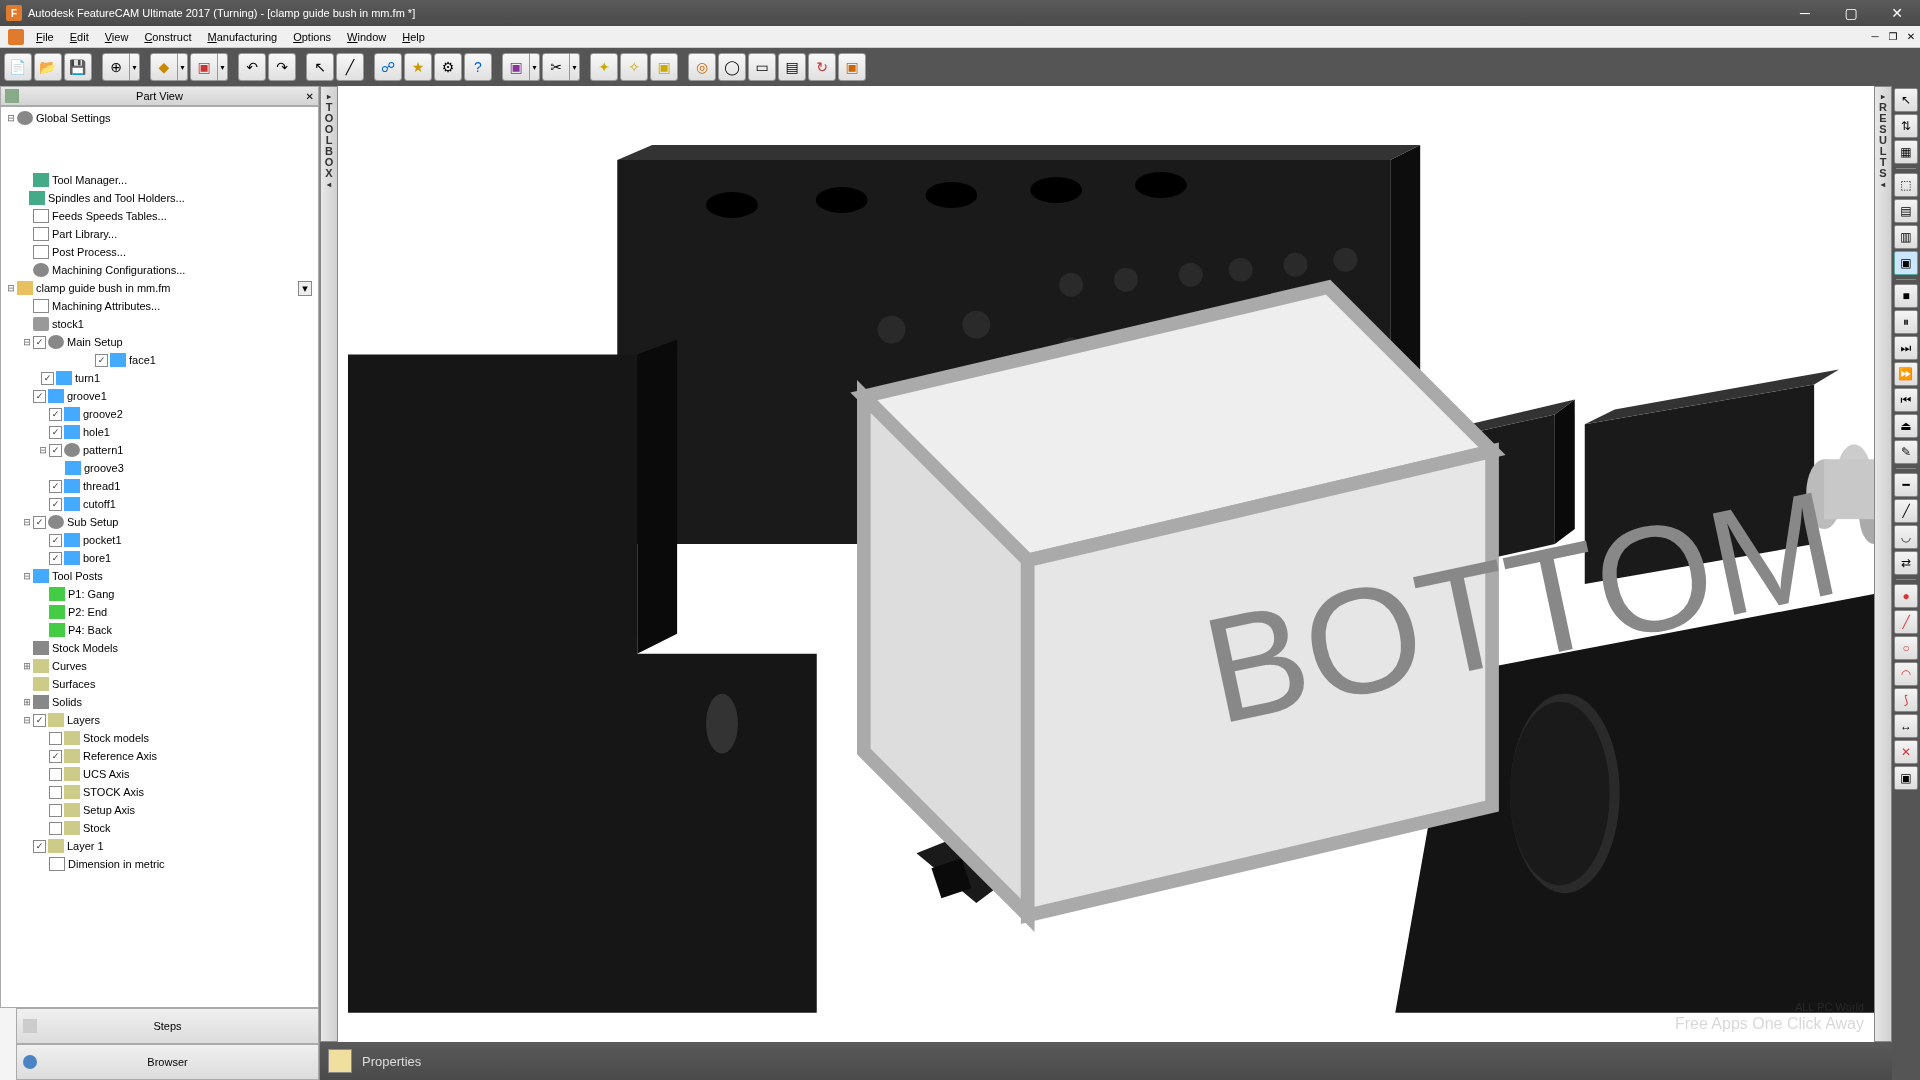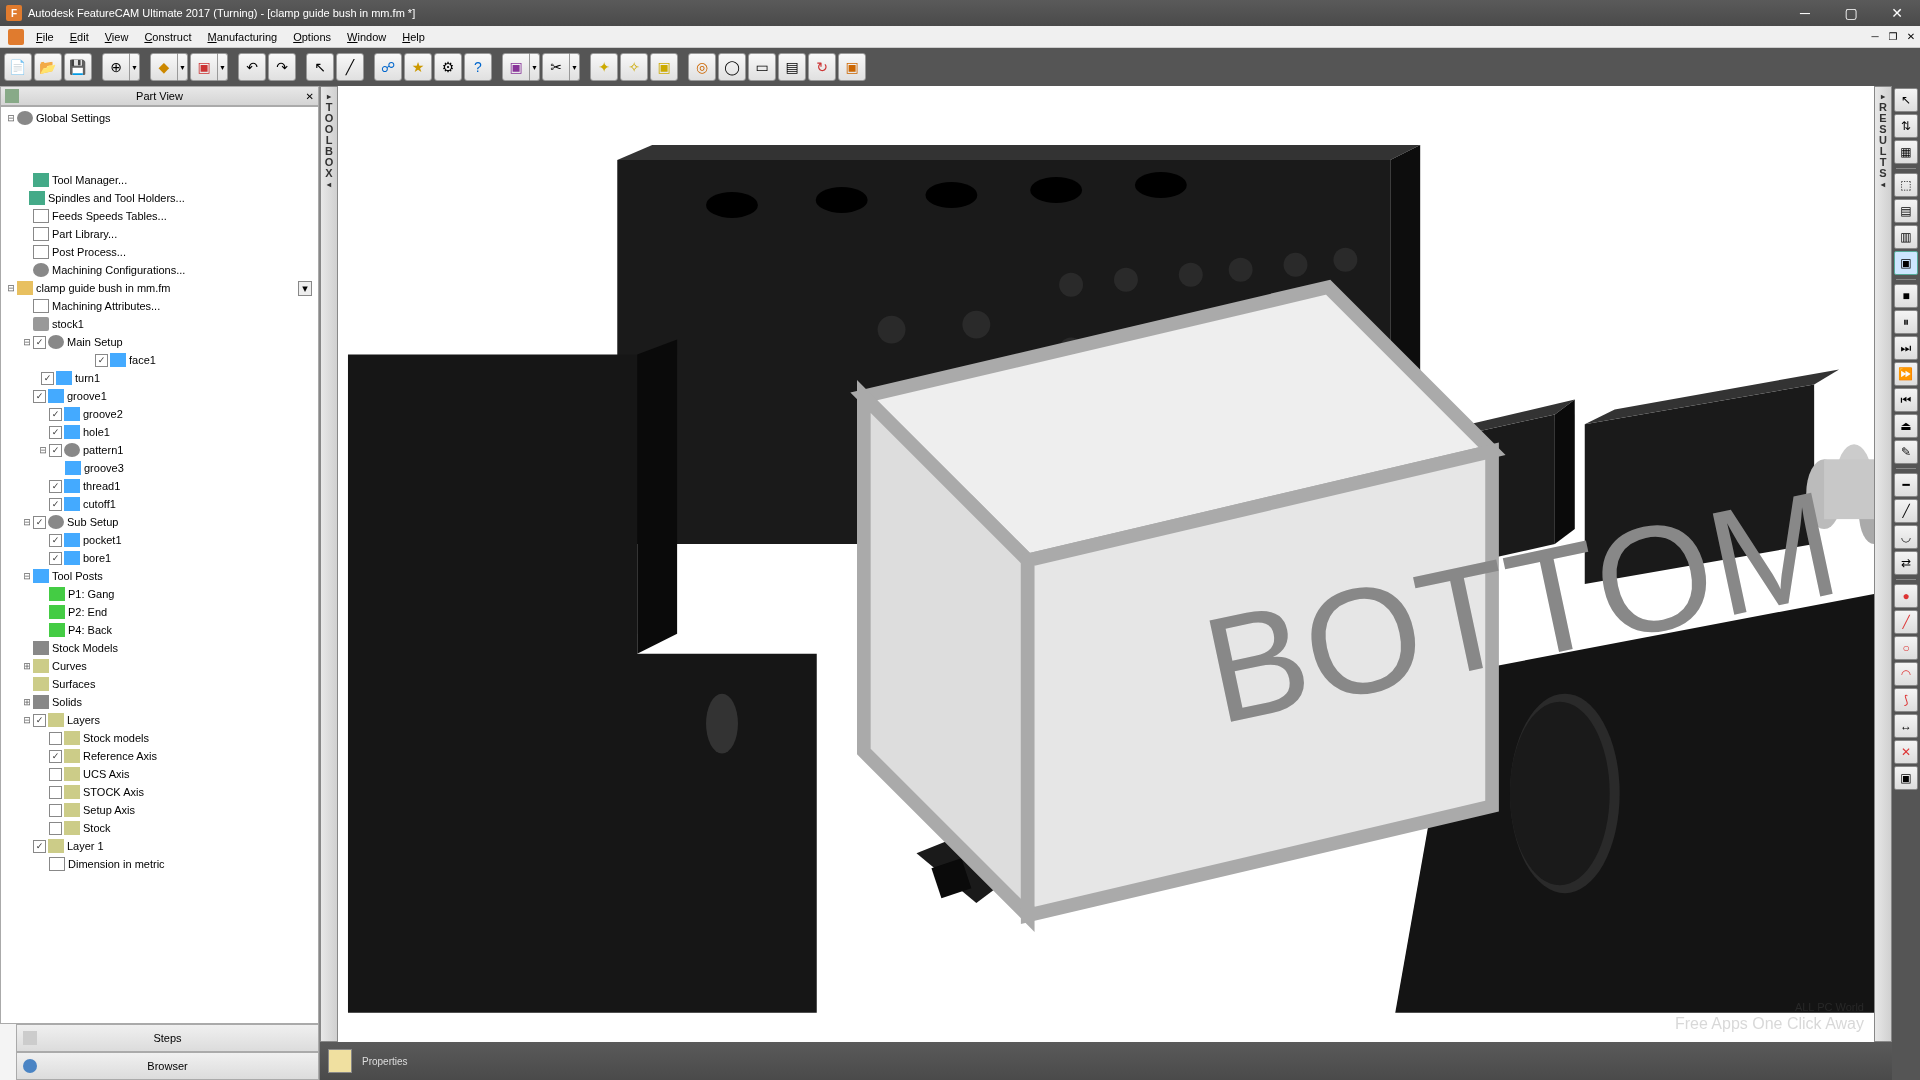--- a/index.html
+++ b/index.html
@@ -33,32 +33,32 @@
 .tree .ic-gear { background:#888; border-radius:50%; }
 .tree .ic-tool { background:#4a8; }
 .tree .ic-folder { background:#e8c060; }
 .tree .ic-doc { background:#fff; border:1px solid #888; }
 .tree .ic-cyl { background:#999; border-radius:2px; }
 .tree .ic-blue { background:#4af; }
 .tree .ic-grn { background:#4c4; }
 .tree .ic-cube { background:#888; }
 .tree .ic-layer { background:#cc8; }
 .bottomtabs { display:flex; flex-direction:column; }
-.bottomtabs .btab { height:28px; background:linear-gradient(#f0f0f0,#dcdcdc); border:1px solid #aaa; display:flex; align-items:center; justify-content:center; position:relative; font-size:11px;margin-left:16px; }
+.bottomtabs .btab { height:36px; background:linear-gradient(#f0f0f0,#dcdcdc); border:1px solid #aaa; display:flex; align-items:center; justify-content:center; position:relative; font-size:11px;margin-left:16px; }
 .bottomtabs .btab .bicon { position:absolute; left:6px; width:14px; height:14px; }
 .viewarea { flex:1; display:flex; position:relative; background:#555; }
 .vtab { width:18px; background:linear-gradient(90deg,#e8e8e8,#d0d0d0); border:1px solid #888; display:flex; flex-direction:column; align-items:center; padding-top:4px; font-size:10px; font-weight:bold; color:#333; }
 .vtab span { line-height:11px; }
 .canvas3d { flex:1; background:#fff; position:relative; overflow:hidden; }
 .canvas3d svg { width:100%; height:100%; }
 .viewcube { position:absolute; top:10px; right:10px; width:70px; height:70px; }
 .statusbar { height:20px; background:#555; color:#fff; display:flex; align-items:center; padding-left:8px; font-size:11px; border-top:1px solid #333; }
 .propsbar { height:38px; background:linear-gradient(#5a5a5a,#4a4a4a); display:flex; align-items:center; padding-left:8px; gap:10px; }
 .propsbar .picon { width:24px; height:24px; background:#f0e0a0; border:1px solid #888; }
-.propsbar .plabel { color:#ddd; font-size:10px; }
+.propsbar .plabel { color:#ddd; font-size:13px; }
 .righttools { width:28px; background:#555; display:flex; flex-direction:column; align-items:center; padding-top:2px; gap:2px; }
 .righttools .rt { width:24px; height:24px; background:linear-gradient(#f4f4f4,#ddd); border:1px solid #888; border-radius:2px; display:flex; align-items:center; justify-content:center; font-size:12px; }
 .righttools .rt.sel { background:#cde6ff; border-color:#5a9; }
 .righttools .rsep { width:20px; height:1px; background:#888; margin:2px 0; }
 .righttools .rt.red { color:#d33; }
 .watermark { position:absolute; right:10px; bottom:10px; font-size:32px; color:rgba(100,100,100,.25); font-weight:300; pointer-events:none; text-align:right; line-height:1; }
 .watermark .sub { font-size:16px; display:block; }
 .viewpanel { flex:1; display:flex; flex-direction:column; }
 </style>
 </head>

